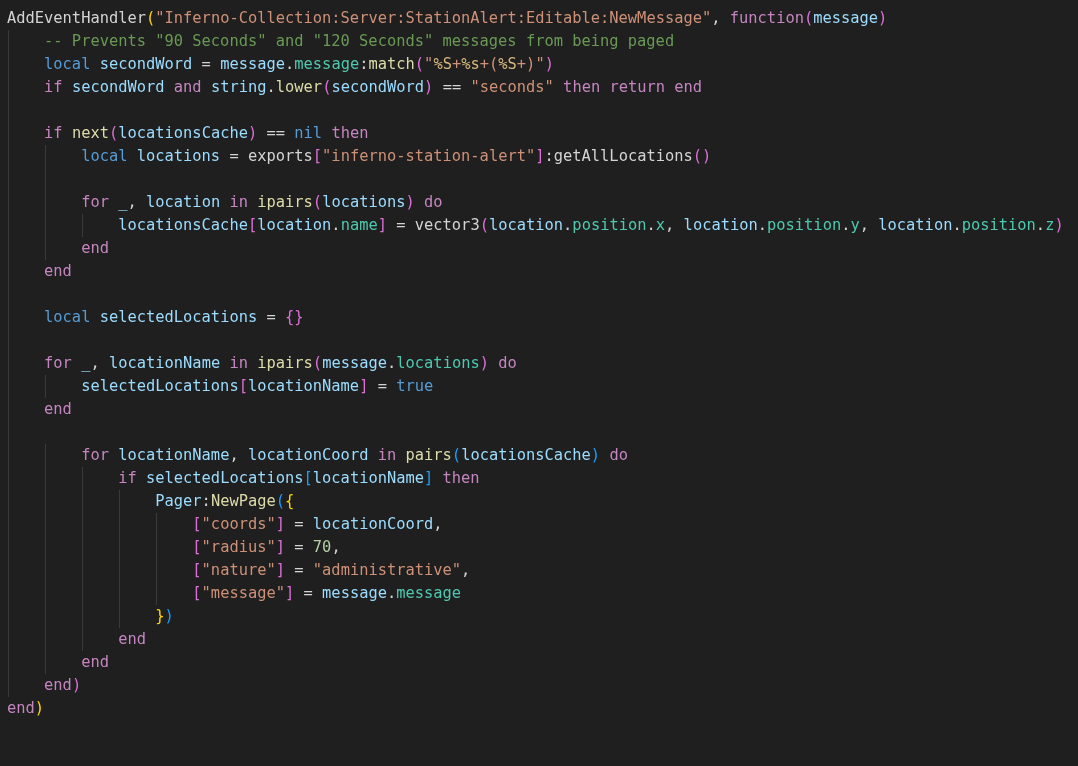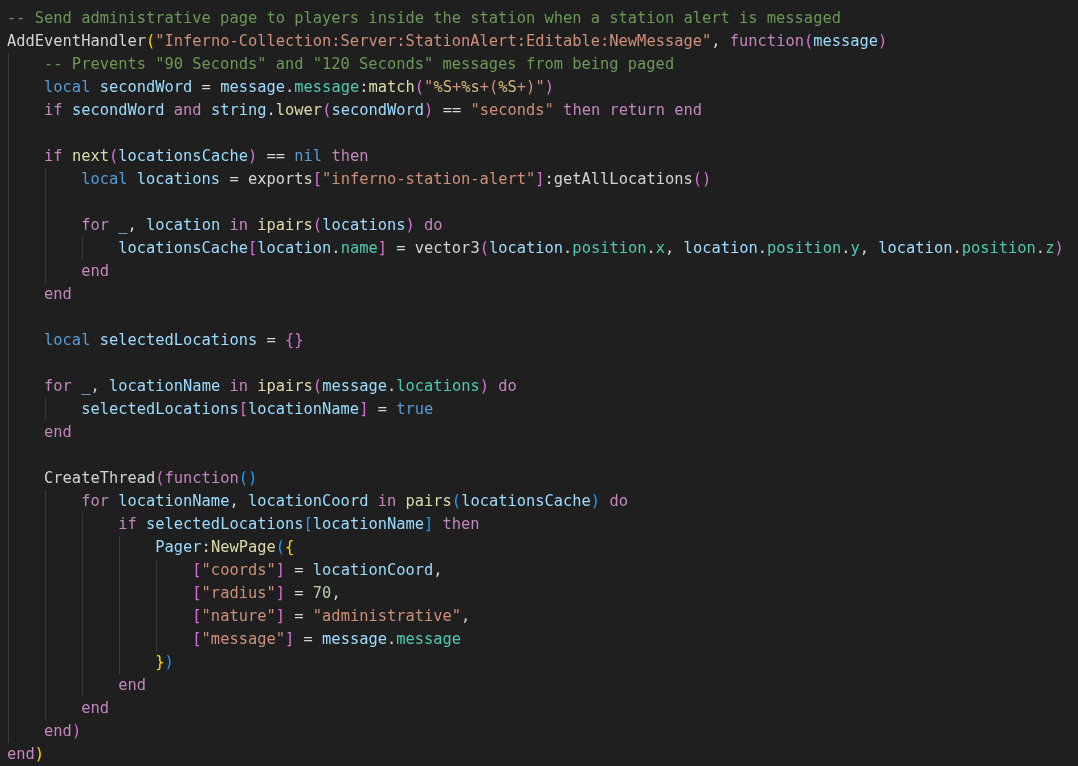--- a/index.html
+++ b/index.html
@@ -27,41 +27,39 @@
     position:absolute;
     top:0;bottom:0;
     width:1px;
   }
 </style>
 </head>
 <body style="background: rgb(31, 31, 31);">
 
 <div class="editor">
   <div class="code">
-      <div class="line"><span style="color: rgb(106, 153, 85);">-- Send administrative page to players inside the station when a station alert is messaged</span></div>
       <div class="line"><span style="color: rgb(212, 212, 212);">AddEventHandler</span><span style="color: rgb(255, 215, 0);">(</span><span style="color: rgb(206, 145, 120);">"Inferno-Collection:Server:StationAlert:Editable:NewMessage"</span><span style="color: rgb(212, 212, 212);">, </span><span style="color: rgb(197, 134, 192);">function</span><span style="color: rgb(218, 112, 214);">(</span><span style="color: rgb(156, 220, 254);">message</span><span style="color: rgb(218, 112, 214);">)</span></div>
       <div class="line"><span class="guide" style="background: rgb(58, 58, 58); left: calc(0ch + 1px);"></span><span style="color: rgb(106, 153, 85);">    -- Prevents "90 Seconds" and "120 Seconds" messages from being paged</span></div>
       <div class="line"><span class="guide" style="background: rgb(58, 58, 58); left: calc(0ch + 1px);"></span><span style="color: rgb(86, 156, 214);">    local</span><span style="color: rgb(156, 220, 254);"> secondWord</span><span style="color: rgb(212, 212, 212);"> = </span><span style="color: rgb(156, 220, 254);">message</span><span style="color: rgb(212, 212, 212);">.</span><span style="color: rgb(78, 201, 176);">message</span><span style="color: rgb(212, 212, 212);">:</span><span style="color: rgb(220, 220, 170);">match</span><span style="color: rgb(218, 112, 214);">(</span><span style="color: rgb(206, 145, 120);">"</span><span style="color: rgb(215, 186, 125);">%S</span><span style="color: rgb(206, 145, 120);">+</span><span style="color: rgb(215, 186, 125);">%s</span><span style="color: rgb(206, 145, 120);">+(</span><span style="color: rgb(215, 186, 125);">%S</span><span style="color: rgb(206, 145, 120);">+)"</span><span style="color: rgb(218, 112, 214);">)</span></div>
       <div class="line"><span class="guide" style="background: rgb(58, 58, 58); left: calc(0ch + 1px);"></span><span style="color: rgb(197, 134, 192);">    if</span><span style="color: rgb(156, 220, 254);"> secondWord</span><span style="color: rgb(197, 134, 192);"> and</span><span style="color: rgb(156, 220, 254);"> string</span><span style="color: rgb(212, 212, 212);">.</span><span style="color: rgb(220, 220, 170);">lower</span><span style="color: rgb(218, 112, 214);">(</span><span style="color: rgb(156, 220, 254);">secondWord</span><span style="color: rgb(218, 112, 214);">)</span><span style="color: rgb(212, 212, 212);"> == </span><span style="color: rgb(206, 145, 120);">"seconds"</span><span style="color: rgb(197, 134, 192);"> then return end</span></div>
       <div class="line"><span class="guide" style="background: rgb(58, 58, 58); left: calc(0ch + 1px);"></span></div>
       <div class="line"><span class="guide" style="background: rgb(58, 58, 58); left: calc(0ch + 1px);"></span><span style="color: rgb(197, 134, 192);">    if</span><span style="color: rgb(220, 220, 170);"> next</span><span style="color: rgb(218, 112, 214);">(</span><span style="color: rgb(156, 220, 254);">locationsCache</span><span style="color: rgb(218, 112, 214);">)</span><span style="color: rgb(212, 212, 212);"> == </span><span style="color: rgb(86, 156, 214);">nil</span><span style="color: rgb(197, 134, 192);"> then</span></div>
       <div class="line"><span class="guide" style="background: rgb(58, 58, 58); left: calc(0ch + 1px);"></span><span class="guide" style="background: rgb(58, 58, 58); left: calc(4ch + 1px);"></span><span style="color: rgb(86, 156, 214);">        local</span><span style="color: rgb(156, 220, 254);"> locations</span><span style="color: rgb(212, 212, 212);"> = exports</span><span style="color: rgb(218, 112, 214);">[</span><span style="color: rgb(206, 145, 120);">"inferno-station-alert"</span><span style="color: rgb(218, 112, 214);">]</span><span style="color: rgb(212, 212, 212);">:getAllLocations</span><span style="color: rgb(218, 112, 214);">()</span></div>
       <div class="line"><span class="guide" style="background: rgb(58, 58, 58); left: calc(0ch + 1px);"></span><span class="guide" style="background: rgb(58, 58, 58); left: calc(4ch + 1px);"></span></div>
       <div class="line"><span class="guide" style="background: rgb(58, 58, 58); left: calc(0ch + 1px);"></span><span class="guide" style="background: rgb(58, 58, 58); left: calc(4ch + 1px);"></span><span style="color: rgb(197, 134, 192);">        for</span><span style="color: rgb(156, 220, 254);"> _</span><span style="color: rgb(212, 212, 212);">,</span><span style="color: rgb(156, 220, 254);"> location</span><span style="color: rgb(197, 134, 192);"> in</span><span style="color: rgb(220, 220, 170);"> ipairs</span><span style="color: rgb(218, 112, 214);">(</span><span style="color: rgb(156, 220, 254);">locations</span><span style="color: rgb(218, 112, 214);">)</span><span style="color: rgb(197, 134, 192);"> do</span></div>
       <div class="line"><span class="guide" style="background: rgb(58, 58, 58); left: calc(0ch + 1px);"></span><span class="guide" style="background: rgb(58, 58, 58); left: calc(4ch + 1px);"></span><span class="guide" style="background: rgb(58, 58, 58); left: calc(8ch + 1px);"></span><span style="color: rgb(156, 220, 254);">            locationsCache</span><span style="color: rgb(218, 112, 214);">[</span><span style="color: rgb(156, 220, 254);">location</span><span style="color: rgb(212, 212, 212);">.</span><span style="color: rgb(78, 201, 176);">name</span><span style="color: rgb(218, 112, 214);">]</span><span style="color: rgb(212, 212, 212);"> = vector3</span><span style="color: rgb(218, 112, 214);">(</span><span style="color: rgb(156, 220, 254);">location</span><span style="color: rgb(212, 212, 212);">.</span><span style="color: rgb(78, 201, 176);">position</span><span style="color: rgb(212, 212, 212);">.</span><span style="color: rgb(78, 201, 176);">x</span><span style="color: rgb(212, 212, 212);">, </span><span style="color: rgb(156, 220, 254);">location</span><span style="color: rgb(212, 212, 212);">.</span><span style="color: rgb(78, 201, 176);">position</span><span style="color: rgb(212, 212, 212);">.</span><span style="color: rgb(78, 201, 176);">y</span><span style="color: rgb(212, 212, 212);">, </span><span style="color: rgb(156, 220, 254);">location</span><span style="color: rgb(212, 212, 212);">.</span><span style="color: rgb(78, 201, 176);">position</span><span style="color: rgb(212, 212, 212);">.</span><span style="color: rgb(78, 201, 176);">z</span><span style="color: rgb(218, 112, 214);">)</span></div>
       <div class="line"><span class="guide" style="background: rgb(58, 58, 58); left: calc(0ch + 1px);"></span><span class="guide" style="background: rgb(58, 58, 58); left: calc(4ch + 1px);"></span><span style="color: rgb(197, 134, 192);">        end</span></div>
       <div class="line"><span class="guide" style="background: rgb(58, 58, 58); left: calc(0ch + 1px);"></span><span style="color: rgb(197, 134, 192);">    end</span></div>
       <div class="line"><span class="guide" style="background: rgb(58, 58, 58); left: calc(0ch + 1px);"></span></div>
       <div class="line"><span class="guide" style="background: rgb(58, 58, 58); left: calc(0ch + 1px);"></span><span style="color: rgb(86, 156, 214);">    local</span><span style="color: rgb(156, 220, 254);"> selectedLocations</span><span style="color: rgb(212, 212, 212);"> = </span><span style="color: rgb(218, 112, 214);">{}</span></div>
       <div class="line"><span class="guide" style="background: rgb(58, 58, 58); left: calc(0ch + 1px);"></span></div>
       <div class="line"><span class="guide" style="background: rgb(58, 58, 58); left: calc(0ch + 1px);"></span><span style="color: rgb(197, 134, 192);">    for</span><span style="color: rgb(156, 220, 254);"> _</span><span style="color: rgb(212, 212, 212);">,</span><span style="color: rgb(156, 220, 254);"> locationName</span><span style="color: rgb(197, 134, 192);"> in</span><span style="color: rgb(220, 220, 170);"> ipairs</span><span style="color: rgb(218, 112, 214);">(</span><span style="color: rgb(156, 220, 254);">message</span><span style="color: rgb(212, 212, 212);">.</span><span style="color: rgb(78, 201, 176);">locations</span><span style="color: rgb(218, 112, 214);">)</span><span style="color: rgb(197, 134, 192);"> do</span></div>
       <div class="line"><span class="guide" style="background: rgb(58, 58, 58); left: calc(0ch + 1px);"></span><span class="guide" style="background: rgb(58, 58, 58); left: calc(4ch + 1px);"></span><span style="color: rgb(156, 220, 254);">        selectedLocations</span><span style="color: rgb(218, 112, 214);">[</span><span style="color: rgb(156, 220, 254);">locationName</span><span style="color: rgb(218, 112, 214);">]</span><span style="color: rgb(212, 212, 212);"> = </span><span style="color: rgb(86, 156, 214);">true</span></div>
       <div class="line"><span class="guide" style="background: rgb(58, 58, 58); left: calc(0ch + 1px);"></span><span style="color: rgb(197, 134, 192);">    end</span></div>
       <div class="line"><span class="guide" style="background: rgb(58, 58, 58); left: calc(0ch + 1px);"></span></div>
-      <div class="line"><span class="guide" style="background: rgb(58, 58, 58); left: calc(0ch + 1px);"></span><span style="color: rgb(212, 212, 212);">    CreateThread</span><span style="color: rgb(218, 112, 214);">(</span><span style="color: rgb(197, 134, 192);">function</span><span style="color: rgb(23, 159, 255);">()</span></div>
       <div class="line"><span class="guide" style="background: rgb(58, 58, 58); left: calc(0ch + 1px);"></span><span class="guide" style="background: rgb(58, 58, 58); left: calc(4ch + 1px);"></span><span style="color: rgb(197, 134, 192);">        for</span><span style="color: rgb(156, 220, 254);"> locationName</span><span style="color: rgb(212, 212, 212);">,</span><span style="color: rgb(156, 220, 254);"> locationCoord</span><span style="color: rgb(197, 134, 192);"> in</span><span style="color: rgb(220, 220, 170);"> pairs</span><span style="color: rgb(23, 159, 255);">(</span><span style="color: rgb(156, 220, 254);">locationsCache</span><span style="color: rgb(23, 159, 255);">)</span><span style="color: rgb(197, 134, 192);"> do</span></div>
       <div class="line"><span class="guide" style="background: rgb(58, 58, 58); left: calc(0ch + 1px);"></span><span class="guide" style="background: rgb(58, 58, 58); left: calc(4ch + 1px);"></span><span class="guide" style="background: rgb(58, 58, 58); left: calc(8ch + 1px);"></span><span style="color: rgb(197, 134, 192);">            if</span><span style="color: rgb(156, 220, 254);"> selectedLocations</span><span style="color: rgb(23, 159, 255);">[</span><span style="color: rgb(156, 220, 254);">locationName</span><span style="color: rgb(23, 159, 255);">]</span><span style="color: rgb(197, 134, 192);"> then</span></div>
       <div class="line"><span class="guide" style="background: rgb(58, 58, 58); left: calc(0ch + 1px);"></span><span class="guide" style="background: rgb(58, 58, 58); left: calc(4ch + 1px);"></span><span class="guide" style="background: rgb(58, 58, 58); left: calc(8ch + 1px);"></span><span class="guide" style="background: rgb(58, 58, 58); left: calc(12ch + 1px);"></span><span style="color: rgb(156, 220, 254);">                Pager</span><span style="color: rgb(212, 212, 212);">:</span><span style="color: rgb(220, 220, 170);">NewPage</span><span style="color: rgb(23, 159, 255);">(</span><span style="color: rgb(255, 215, 0);">{</span></div>
       <div class="line"><span class="guide" style="background: rgb(58, 58, 58); left: calc(0ch + 1px);"></span><span class="guide" style="background: rgb(58, 58, 58); left: calc(4ch + 1px);"></span><span class="guide" style="background: rgb(58, 58, 58); left: calc(8ch + 1px);"></span><span class="guide" style="background: rgb(58, 58, 58); left: calc(12ch + 1px);"></span><span class="guide" style="background: rgb(58, 58, 58); left: calc(16ch + 1px);"></span><span style="color: rgb(218, 112, 214);">                    [</span><span style="color: rgb(206, 145, 120);">"coords"</span><span style="color: rgb(218, 112, 214);">]</span><span style="color: rgb(212, 212, 212);"> = </span><span style="color: rgb(156, 220, 254);">locationCoord</span><span style="color: rgb(212, 212, 212);">,</span></div>
       <div class="line"><span class="guide" style="background: rgb(58, 58, 58); left: calc(0ch + 1px);"></span><span class="guide" style="background: rgb(58, 58, 58); left: calc(4ch + 1px);"></span><span class="guide" style="background: rgb(58, 58, 58); left: calc(8ch + 1px);"></span><span class="guide" style="background: rgb(58, 58, 58); left: calc(12ch + 1px);"></span><span class="guide" style="background: rgb(58, 58, 58); left: calc(16ch + 1px);"></span><span style="color: rgb(218, 112, 214);">                    [</span><span style="color: rgb(206, 145, 120);">"radius"</span><span style="color: rgb(218, 112, 214);">]</span><span style="color: rgb(212, 212, 212);"> = </span><span style="color: rgb(181, 206, 168);">70</span><span style="color: rgb(212, 212, 212);">,</span></div>
       <div class="line"><span class="guide" style="background: rgb(58, 58, 58); left: calc(0ch + 1px);"></span><span class="guide" style="background: rgb(58, 58, 58); left: calc(4ch + 1px);"></span><span class="guide" style="background: rgb(58, 58, 58); left: calc(8ch + 1px);"></span><span class="guide" style="background: rgb(58, 58, 58); left: calc(12ch + 1px);"></span><span class="guide" style="background: rgb(58, 58, 58); left: calc(16ch + 1px);"></span><span style="color: rgb(218, 112, 214);">                    [</span><span style="color: rgb(206, 145, 120);">"nature"</span><span style="color: rgb(218, 112, 214);">]</span><span style="color: rgb(212, 212, 212);"> = </span><span style="color: rgb(206, 145, 120);">"administrative"</span><span style="color: rgb(212, 212, 212);">,</span></div>
       <div class="line"><span class="guide" style="background: rgb(58, 58, 58); left: calc(0ch + 1px);"></span><span class="guide" style="background: rgb(58, 58, 58); left: calc(4ch + 1px);"></span><span class="guide" style="background: rgb(58, 58, 58); left: calc(8ch + 1px);"></span><span class="guide" style="background: rgb(58, 58, 58); left: calc(12ch + 1px);"></span><span class="guide" style="background: rgb(58, 58, 58); left: calc(16ch + 1px);"></span><span style="color: rgb(218, 112, 214);">                    [</span><span style="color: rgb(206, 145, 120);">"message"</span><span style="color: rgb(218, 112, 214);">]</span><span style="color: rgb(212, 212, 212);"> = </span><span style="color: rgb(156, 220, 254);">message</span><span style="color: rgb(212, 212, 212);">.</span><span style="color: rgb(78, 201, 176);">message</span></div>
       <div class="line"><span class="guide" style="background: rgb(58, 58, 58); left: calc(0ch + 1px);"></span><span class="guide" style="background: rgb(58, 58, 58); left: calc(4ch + 1px);"></span><span class="guide" style="background: rgb(58, 58, 58); left: calc(8ch + 1px);"></span><span class="guide" style="background: rgb(58, 58, 58); left: calc(12ch + 1px);"></span><span style="color: rgb(255, 215, 0);">                }</span><span style="color: rgb(23, 159, 255);">)</span></div>
       <div class="line"><span class="guide" style="background: rgb(58, 58, 58); left: calc(0ch + 1px);"></span><span class="guide" style="background: rgb(58, 58, 58); left: calc(4ch + 1px);"></span><span class="guide" style="background: rgb(58, 58, 58); left: calc(8ch + 1px);"></span><span style="color: rgb(197, 134, 192);">            end</span></div>
       <div class="line"><span class="guide" style="background: rgb(58, 58, 58); left: calc(0ch + 1px);"></span><span class="guide" style="background: rgb(58, 58, 58); left: calc(4ch + 1px);"></span><span style="color: rgb(197, 134, 192);">        end</span></div>

